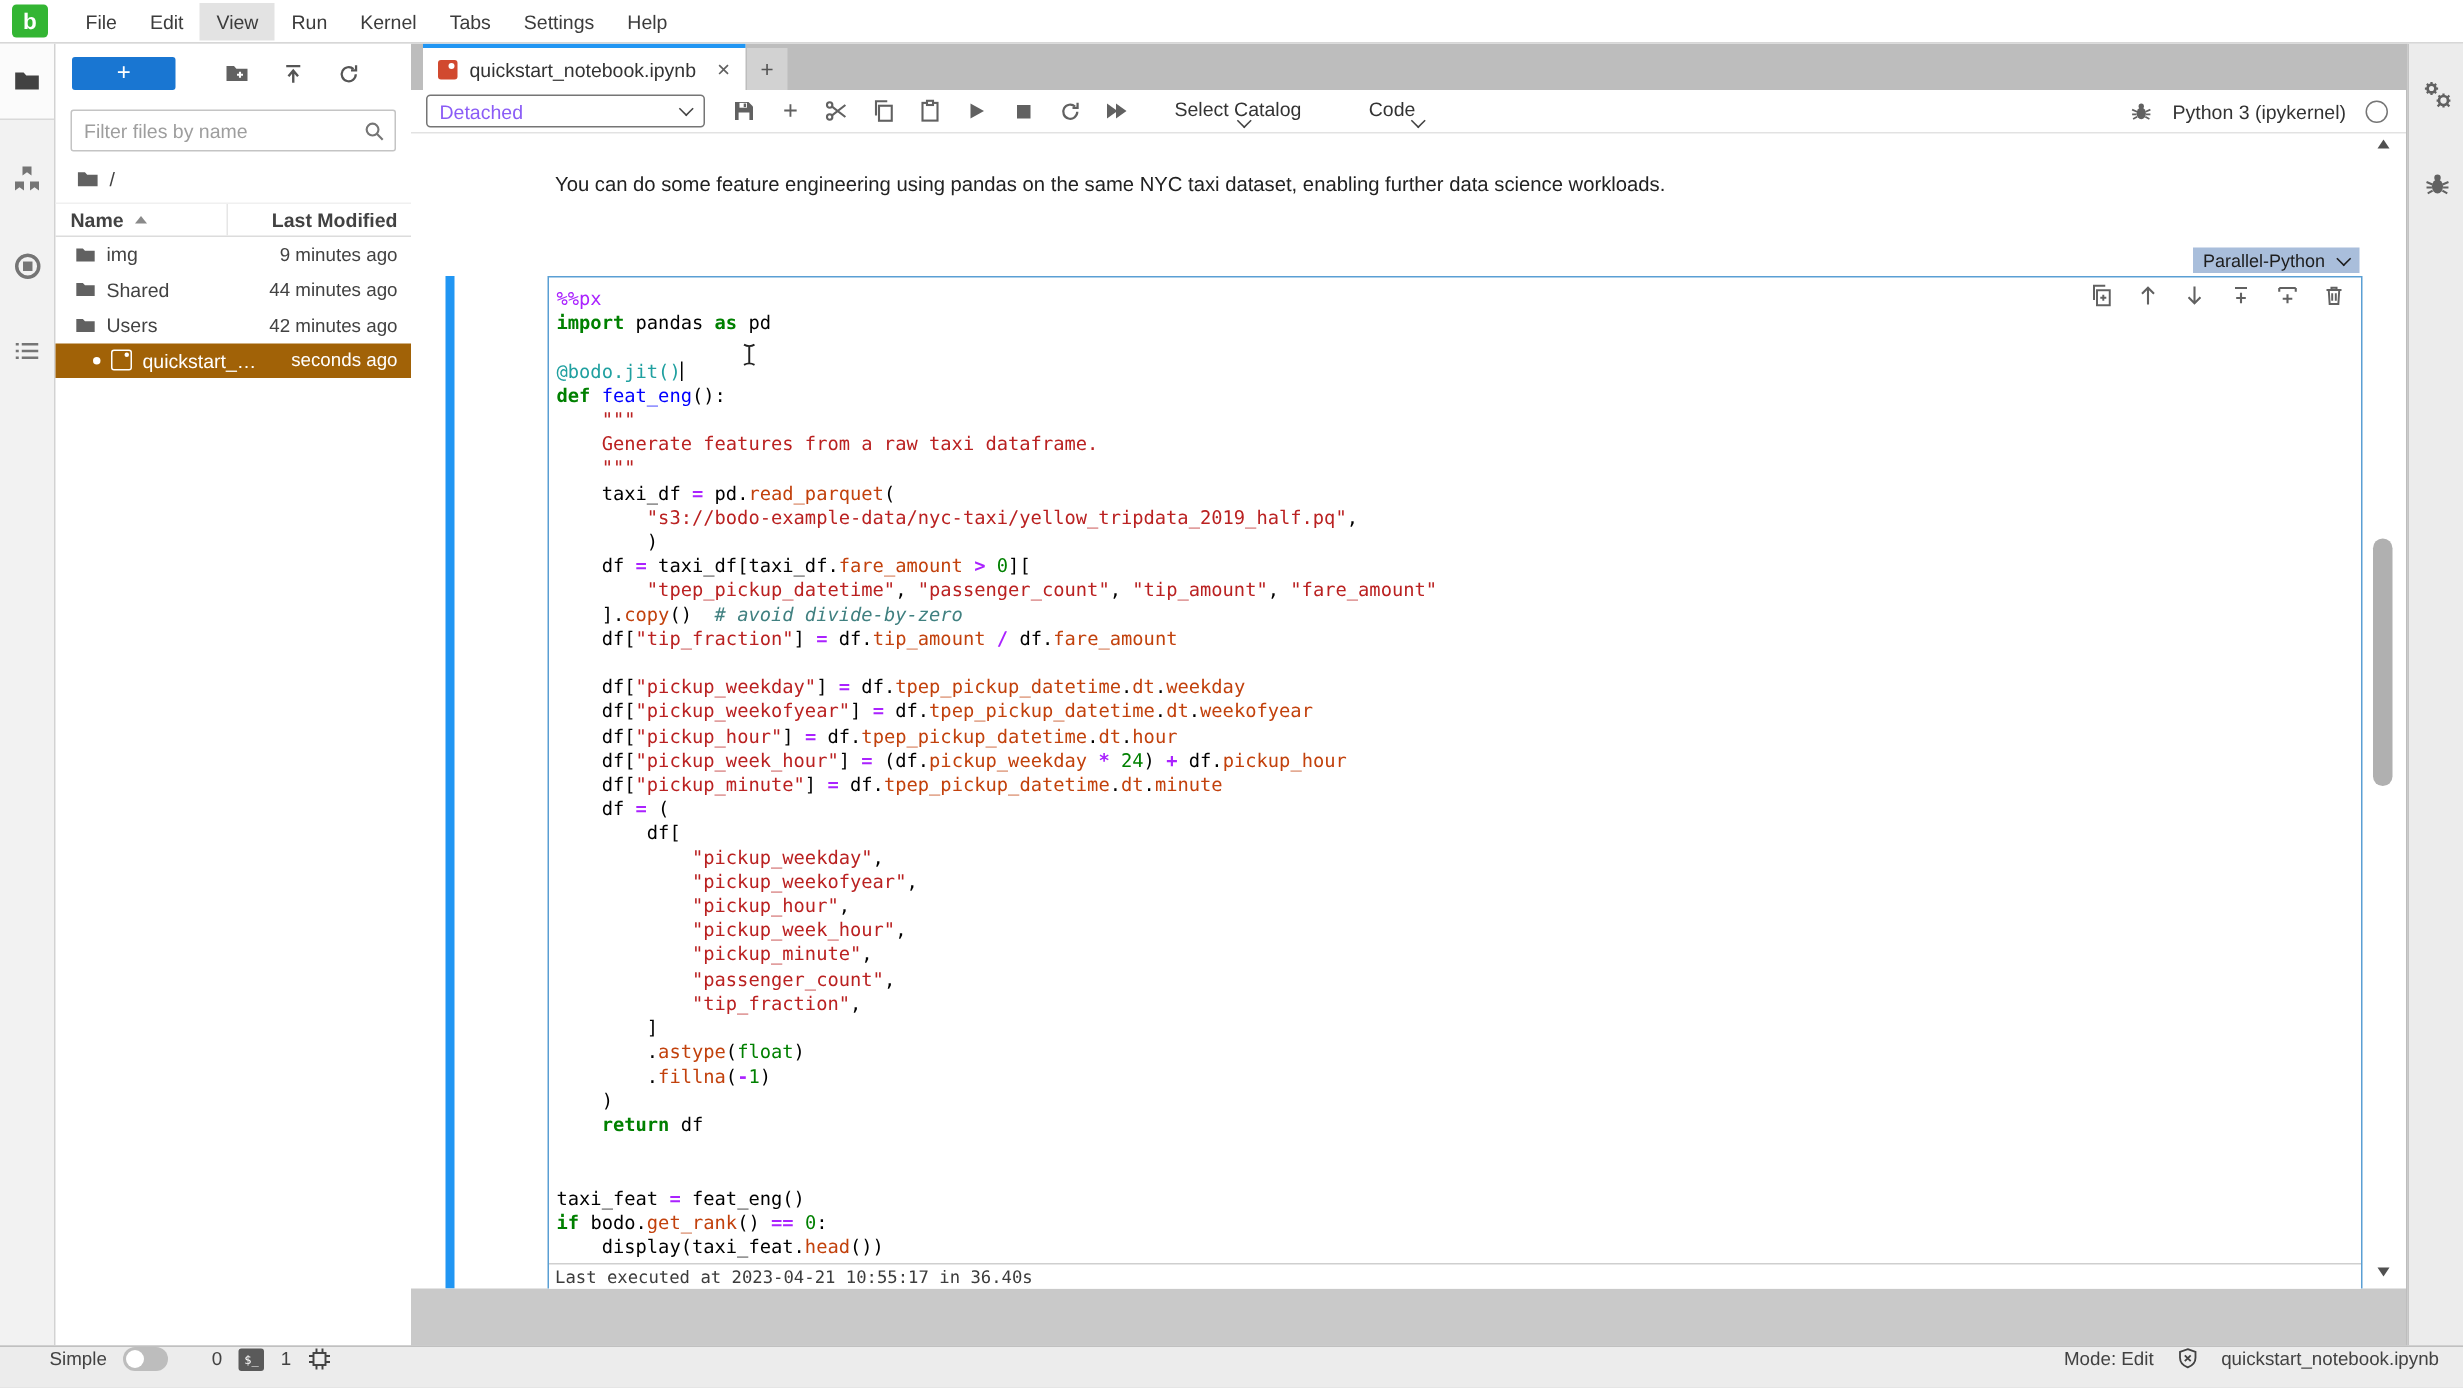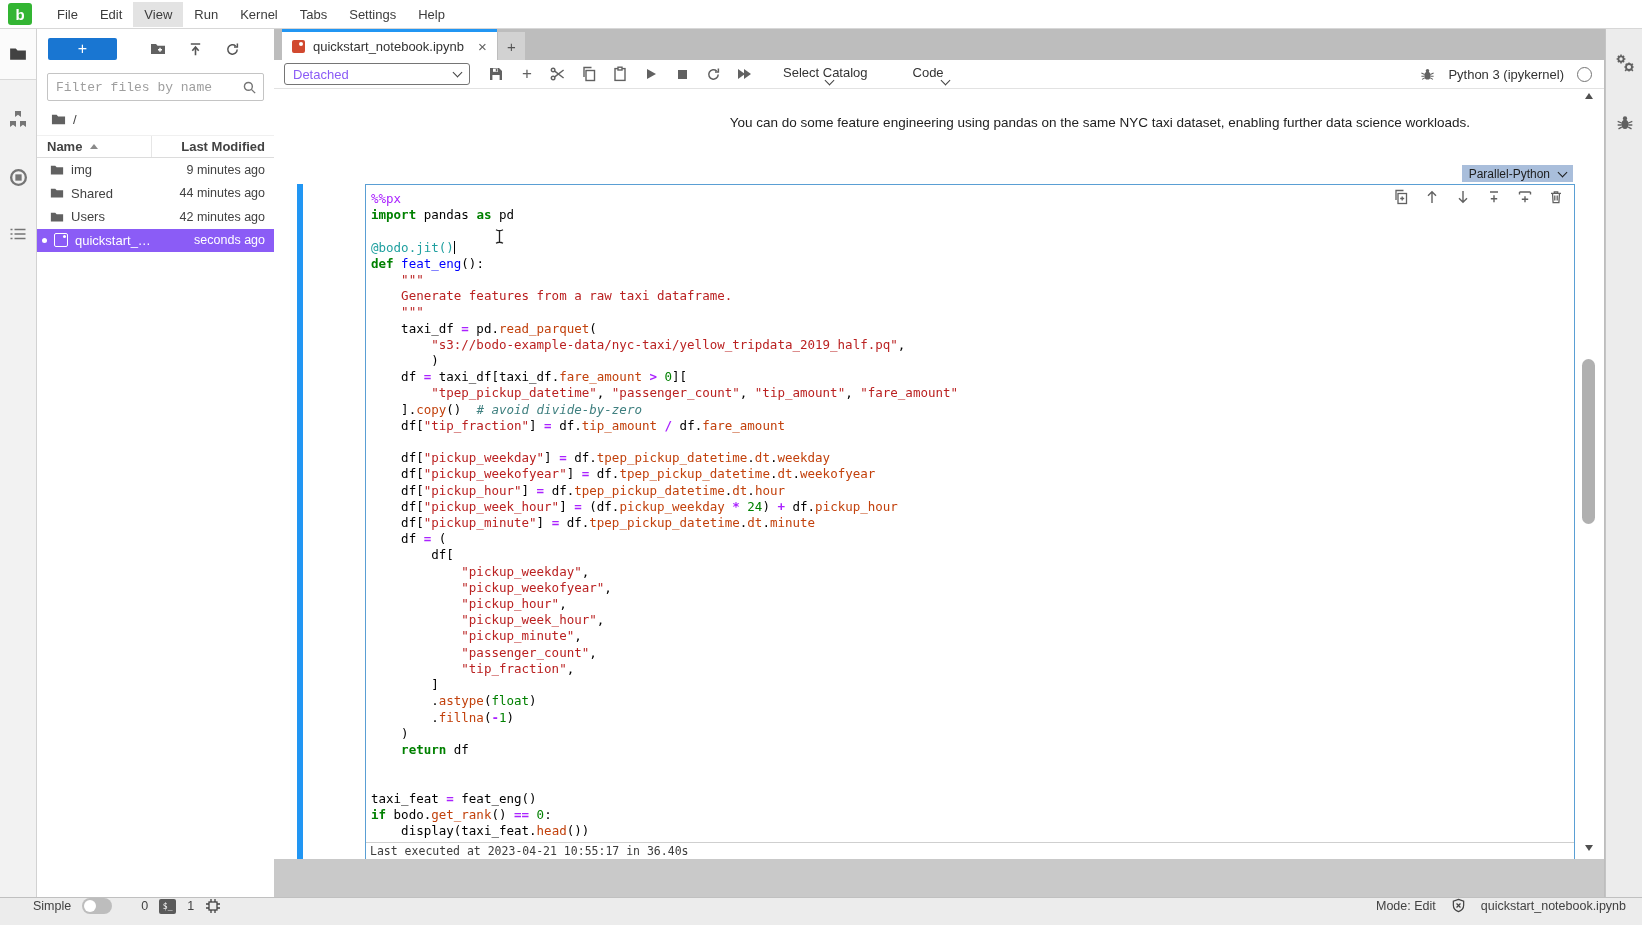--- a/index.html
+++ b/index.html
@@ -22,33 +22,33 @@
   
   #filebrowser{position:absolute;left:37px;top:29px;width:237px;height:868px;background:#fff;
                font-size:13px;}
   #fb-toolbar{display:flex;align-items:center;height:40px;padding:0 6px 0 11px;}
   .new-launcher{width:69px;height:22px;background:#1976d2;border-radius:2px;color:#fff;
                 display:flex;align-items:center;justify-content:center;font-size:16px;margin-right:22px;}
   .fb-icon{margin:0 11px;}
   #fb-filter{margin:4px 10px 0 10px;height:26px;border:1px solid #c4c4c4;border-radius:2px;
              display:flex;align-items:center;padding:0 6px;}
   #fb-filter input{border:none;outline:none;flex:1;font-size:13px;color:#555;
-                   font-family:Liberation Mono, monospace;background:transparent;}
+                   font-family:Liberation Sans, sans-serif;background:transparent;}
   #fb-filter input::placeholder{color:#9e9e9e;}
   #fb-crumb{display:flex;align-items:center;gap:7px;padding:11px 0 8px 14px;color:#424242;}
   #fb-head{display:flex;align-items:center;height:21px;border-bottom:1px solid #dcdcdc;
            border-top:1px solid #f0f0f0;font-weight:600;color:#424242;}
   #fb-head .col-name{padding-left:10px;display:flex;align-items:center;gap:8px;width:104px;
            border-right:1px solid #e6e6e6;height:100%;}
   #fb-head .col-mod{flex:1;text-align:right;padding-right:9px;}
   .fb-row{display:flex;align-items:center;height:23.5px;color:#424242;gap:14px;}
   .fb-row .nm{display:flex;align-items:center;gap:7px;padding-left:13px;flex:1;min-width:0;}
   .fb-row .nm span{white-space:nowrap;overflow:hidden;text-overflow:ellipsis;}
   .fb-row .tm{padding-right:9px;font-size:12.5px;}
-  .fb-row.selected{background:#8b5cf6;color:#fff;}
+  .fb-row.selected{background:#a16207;color:#fff;padding-left:20px;}
   .dot{width:5px;height:5px;border-radius:50%;background:#fff;margin-left:-8px;}
   .nb-file-icon{width:12px;height:12px;border:1.5px solid #fff;border-radius:2px;position:relative;}
   .nb-file-icon::after{content:"";position:absolute;right:1px;top:1px;width:3px;height:3px;
         border-radius:50%;background:#fff;}
   .tri-up{width:0;height:0;border-left:4px solid transparent;border-right:4px solid transparent;
           border-bottom:5px solid #8a8a8a;}
   
   #dock{position:absolute;left:274px;top:29px;width:1330px;height:868px;background:#c9c9c9;}
   #tabbar{height:31px;background:#bdbdbd;display:flex;align-items:flex-end;}
   .tab{margin-left:8px;height:28px;background:#fff;border-top:3px solid #2196f3;display:flex;
@@ -72,21 +72,21 @@
         border-bottom:5px solid transparent;border-left:7px solid #616161;display:block;}
   .dd{display:flex;align-items:center;font-size:13px;color:#333;flex-direction:column;}
   .chv{display:inline-block;width:6px;height:6px;border-right:1.6px solid #424242;
        border-bottom:1.6px solid #424242;transform:rotate(45deg);margin-left:9px;margin-top:-3px;}
   #tb-right{margin-left:auto;display:flex;align-items:center;gap:13px;font-size:13px;color:#333;}
   .kstatus{width:13px;height:13px;border:1.5px solid #757575;border-radius:50%;}
   
   #nbarea{height:770px;background:#fff;position:relative;overflow:hidden;}
   #md-cell{position:absolute;left:96px;top:4px;width:1100px;color:#222;}
   #md-cell h1{font-size:20px;font-weight:400;margin:4px 0 0 0;color:#1d1d1d;}
-  #md-cell p{font-size:13.5px;margin:22px 0 0 0;text-align:right;}
+  #md-cell p{font-size:13.5px;margin:22px 0 0 0;}
   #mode-badge{position:absolute;right:31px;top:76px;height:17px;background:#a9bedb;
       display:flex;align-items:center;padding:0 7px;font-size:12px;color:#1d1d1d;gap:2px;}
   #mode-badge .chv{border-color:#1d1d1d;margin-left:7px;}
   #collapser{position:absolute;left:23px;top:95px;width:6px;height:675px;background:#2196f3;}
   #cell{position:absolute;left:91px;top:95px;width:1208px;height:675px;border:1px solid #5a9fd4;
         background:#fff;}
   #code{position:absolute;left:0;top:0;right:0;bottom:17px;padding:6px 0 0 5px;
         font-family:"DejaVu Sans Mono","Liberation Mono",monospace;font-size:12.5px;
         line-height:16.2px;white-space:pre;overflow:hidden;color:#000;}
   .tk-kw{color:#008000;font-weight:bold;} .tk-op{color:#aa22ff;font-weight:bold;}

